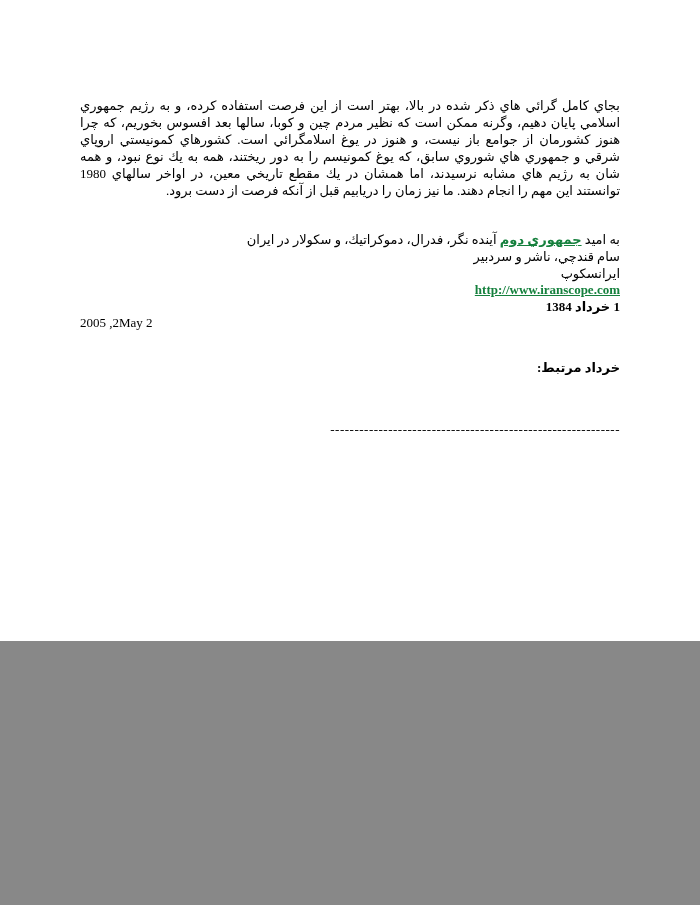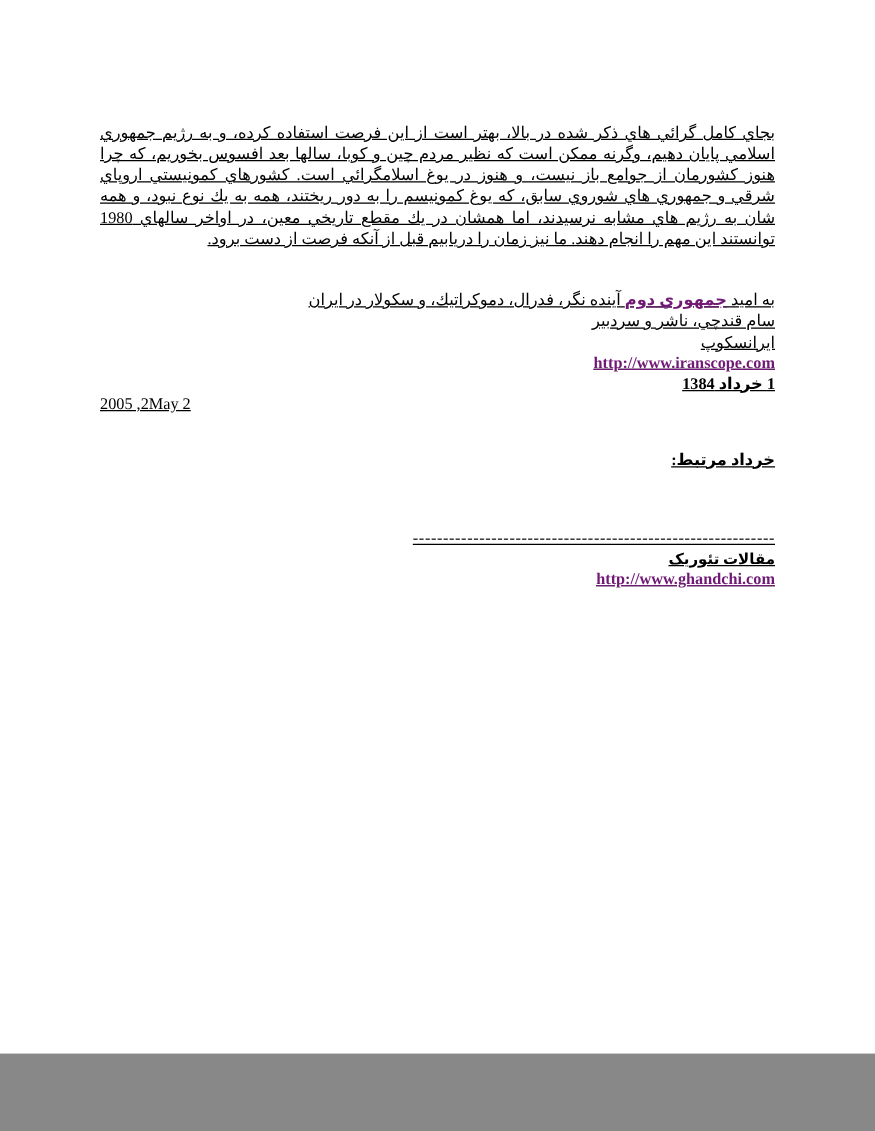--- a/index.html
+++ b/index.html
@@ -1,30 +1,29 @@
 <!DOCTYPE html>
 <html><head>
 <meta charset="utf-8">
 <style>
   html, body { margin: 0; padding: 0; background: #888; }
   .page {
     position: relative;
     width: 700px;
-    height: 843px;
+    height: 641px;
     margin: 0 auto;
     background: #ffffff;
     box-sizing: border-box;
     padding: 97px 80px 0 80px;
     direction: rtl;
     text-align: right;
     overflow: hidden;
     font-family: "Liberation Serif", "DejaVu Sans", "DejaVu Serif", serif;
     color: #000000;
     font-size: 13px;
-    text-decoration: underline;
   }
   .para {
     margin: 0;
     text-align: justify;
     line-height: 17px;
     font-size: 13px;
   }
   .hope {
     margin: 32px 0 0 0;
     line-height: 17px;
@@ -44,21 +43,21 @@
     letter-spacing: 0.5px;
     white-space: nowrap;
     text-align: right;
   }
   .footer-block { margin-top: 2px; line-height: 16px; }
   .footer-block + .footer-block { margin-top: 12px; }
   .bold { font-weight: bold; }
   .small { font-size: 12px; }
   .date-en { text-align: left; }
   a.link {
-    color: #701a75;
+    color: #15803d;
     font-weight: bold;
     text-decoration: underline;
     cursor: pointer;
   }
 </style>
 </head>
 <body>
 
 <div class="page">
 
@@ -73,19 +72,15 @@
     <div class="bold">1 خرداد 1384</div>
     <div class="date-en" dir="ltr">2005 ,2May 2</div>
   </div>
 
   <div class="related">
     <div class="bold">خرداد مرتبط:</div>
   </div>
 
   <div class="sep" dir="ltr">------------------------------------------------------------</div>
 
-  <div class="footer-block">
-    <div class="bold small">مقالات تئوريک</div>
-    <div><a class="link">http://www.ghandchi.com</a></div>
-  </div>
 
 
 </div>
 
 </body></html>

